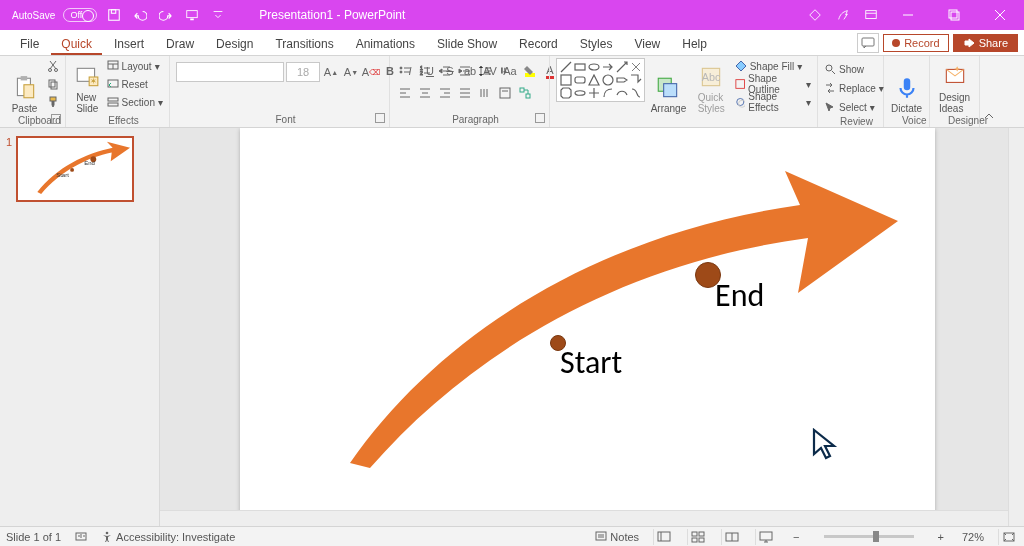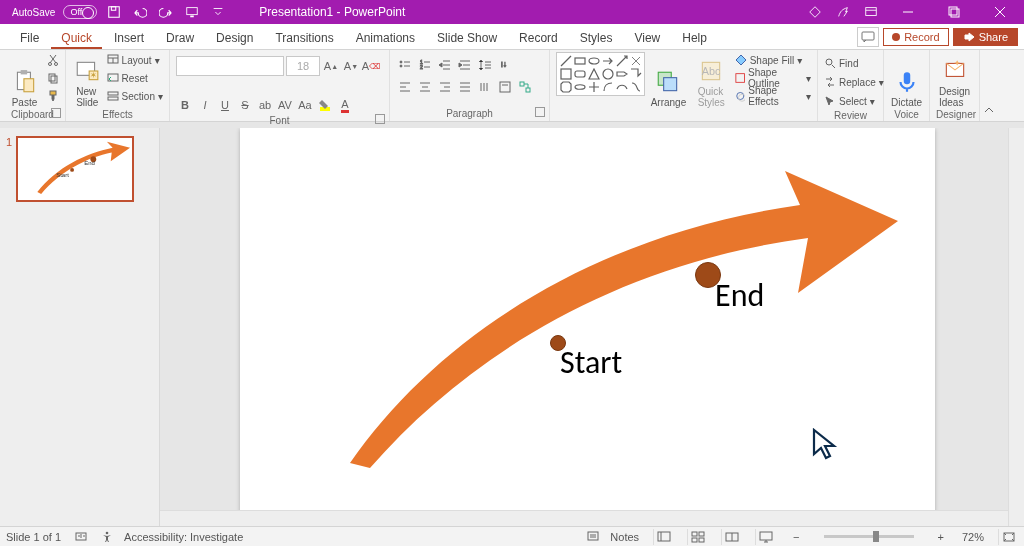--- a/index.html
+++ b/index.html
@@ -1,19 +1,19 @@
 <!DOCTYPE html>
 <html><head>
 <meta charset="utf-8">
 <style>
   * { box-sizing: border-box; margin: 0; padding: 0; font-family: "Segoe UI", Arial, sans-serif; }
   body { width: 1024px; height: 546px; background: #e6e6e6; overflow: hidden; font-size: 11px; color: #333; }
 
   
-  .titlebar { height: 24px; background: #a21caf; display: flex; align-items: center; color: #fff; }
+  .titlebar { height: 30px; background: #d946ef; display: flex; align-items: center; color: #fff; }
   .titlebar .left { display: flex; align-items: center; gap: 8px; padding-left: 12px; }
   .titlebar .autosave-pill { border: 1px solid rgba(255,255,255,.7); border-radius: 9px; font-size: 9px; padding: 1px 14px 1px 6px; position: relative; }
   .titlebar .autosave-pill::after { content:""; position:absolute; right:2px; top:1px; width:10px; height:10px; border:1px solid #fff; border-radius:50%; }
   .titlebar .qat-btn { width: 18px; height: 18px; display:flex; align-items:center; justify-content:center; color:#fff; }
   .titlebar .qat-btn svg { width:14px; height:14px; }
   .titlebar .center {flex:0 0 auto; margin-left:32px; margin-right:8px; font-size:12px;}
   .titlebar .searchbox {margin-left:6px; background:#d46a50; border:1px solid #e59d8a; height:22px; width:240px; display:flex; align-items:center; padding:0 6px; gap:6px; color:#f6ded6; font-size:12px;}
   .titlebar .searchbox svg{width:14px;height:14px;}
   .titlebar .right { margin-left:auto; display:flex; align-items:center; gap:10px; padding-right:6px;}
   .titlebar .win-btn {width:36px; height:30px; display:flex;align-items:center;justify-content:center;}
@@ -26,21 +26,21 @@
   .tabs-right{margin-left:auto;display:flex;align-items:center;gap:4px;padding-bottom:2px;}
   .record-btn{border:1px solid #b7472a;color:#b7472a;padding:2px 8px;font-size:11px;display:flex;align-items:center;gap:4px;}
   .record-btn .dot{width:8px;height:8px;border-radius:50%;background:#b7472a;}
   .share-btn{background:#b7472a;color:#fff;padding:3px 10px;font-size:11px;display:flex;align-items:center;gap:4px;}
   .comment-btn{border:1px solid #ccc;width:22px;height:20px;display:flex;align-items:center;justify-content:center;}
 
   
   .ribbon {height:72px;background:#f3f3f3;border-bottom:1px solid #d4d4d4;display:flex;}
   .ribbon-group{border-right:1px solid #e0e0e0;padding:2px 6px;display:flex;flex-direction:column;position:relative;}
   .ribbon-group .body{flex:1;display:flex;align-items:flex-start;gap:4px;}
-  .ribbon-group .label{font-size:10px;color:#666;text-align:center;padding-top:1px;position:relative;}
+  .ribbon-group .label{font-size:10px;color:#666;text-align:center;padding-top:1px;position:relative;margin-left:12px;}
   .ribbon-group .label .launcher{position:absolute;right:-2px;top:0;width:10px;height:10px;border:1px solid #999;}
   .big-btn{display:flex;flex-direction:column;align-items:center;justify-content:flex-end;width:40px;height:56px;font-size:10px;gap:2px;color:#555;}
   .big-btn svg{width:26px;height:26px;}
   .mini-col{display:flex;flex-direction:column;gap:2px;justify-content:center;}
   .mini-btn{display:flex;align-items:center;gap:3px;font-size:10px;color:#555;height:16px;}
   .mini-btn svg{width:12px;height:12px;}
   .font-row{display:flex;align-items:center;gap:2px;}
   .font-combo{border:1px solid #c8c8c8;background:#fff;height:20px;display:flex;align-items:center;padding:0 3px;color:#aaa;font-size:11px;}
   .icon-sq{width:18px;height:18px;border:1px solid transparent;display:flex;align-items:center;justify-content:center;color:#666;}
   .icon-sq svg{width:14px;height:14px;}
@@ -61,21 +61,21 @@
   .scrollbar-h{position:absolute;left:0;right:16px;bottom:0;height:16px;background:#eee;border-top:1px solid #ddd;}
 
   
   .arrow-path{position:absolute;}
   .dot-shape{position:absolute;border-radius:50%;background:#9e4a18;border:1px solid #7a370f;}
   .slide-text{position:absolute;font-family:Calibri,Arial,sans-serif;color:#000;}
 
   
   .statusbar{position:absolute;left:0;right:0;bottom:0;height:20px;background:#f3f3f3;border-top:1px solid #d4d4d4;display:flex;align-items:center;font-size:11px;color:#555;padding:0 6px;gap:14px;}
   .statusbar .spacer{flex:1;}
-  .status-btn{display:flex;align-items:center;gap:11px;}
+  .status-btn{display:flex;align-items:center;gap:3px;}
   .status-btn svg{width:12px;height:12px;}
   .view-btn{width:20px;height:16px;display:flex;align-items:center;justify-content:center;border-left:1px solid #ddd;}
   .zoom-slider{width:90px;height:3px;background:#c8c8c8;position:relative;margin:0 6px;}
   .zoom-slider .thumb-z{position:absolute;top:-4px;left:55%;width:6px;height:11px;background:#888;}
 
   .cursor-arrow{position:absolute;}
 </style>
 </head>
 <body>
 
@@ -248,21 +248,21 @@
         <span class="mini-btn"><svg viewBox="0 0 12 12" stroke="#666" fill="none">
               <rect x="1" y="2" width="10" height="3"></rect>
               <rect x="1" y="7" width="10" height="3"></rect>
             </svg><span>Section</span> ▾</span>
       </div>
     </div>
     <div class="label">Effects</div>
   </div>
 
   <div class="ribbon-group" style="width:220px">
-    <div class="body" style="flex-direction:column;gap:20px;padding-top:4px">
+    <div class="body" style="flex-direction:row;gap:1px;padding-top:4px">
       <div class="font-row">
         <div class="font-combo" style="width:108px"></div>
         <div class="font-combo" style="width:34px;justify-content:center">18</div>
         <span class="icon-sq">A<sup style="font-size:7px">▲</sup></span>
         <span class="icon-sq">A<sup style="font-size:7px">▼</sup></span>
         <span class="icon-sq">A<span style="color:#d33;font-size:8px">⌫</span></span>
       </div>
       <div class="font-row">
         <span class="icon-sq">
             <b>B</b>
@@ -521,21 +521,21 @@
   </div>
 
   <div class="ribbon-group" style="width:66px">
     <div class="body">
         <div class="mini-col" style="gap:3px;padding-top:3px">
       <span class="mini-btn">
             <svg viewBox="0 0 12 12" stroke="#666" fill="none">
               <circle cx="5" cy="5" r="3"></circle>
               <line x1="8" y1="8" x2="11" y2="11"></line>
             </svg>
-            <span>Find</span>
+            <span>Show</span>
           </span>
       <span class="mini-btn"><svg viewBox="0 0 12 12" stroke="#666" fill="none">
               <path d="M2 3h6l-2-2m2 2-2 2M10 9H4l2 2m-2-2 2-2"></path>
             </svg><span>Replace</span> ▾</span>
       <span class="mini-btn"><svg viewBox="0 0 12 12" stroke="#666" fill="#666">
               <path d="M2 2l3 8 1-3 3-1z"></path>
             </svg><span>Select</span> ▾</span>
     </div>
       </div>
     <div class="label">Review</div>

